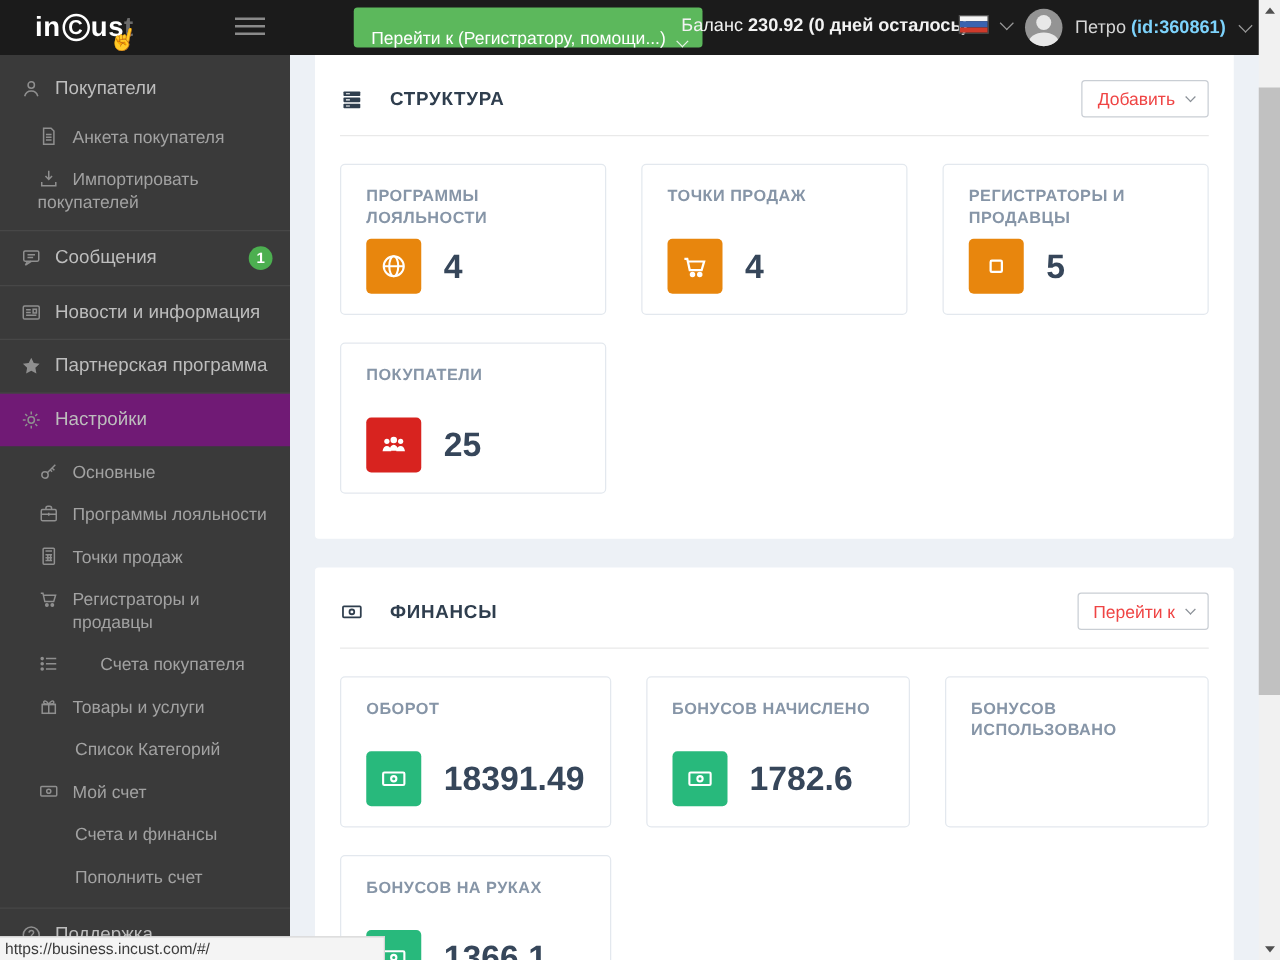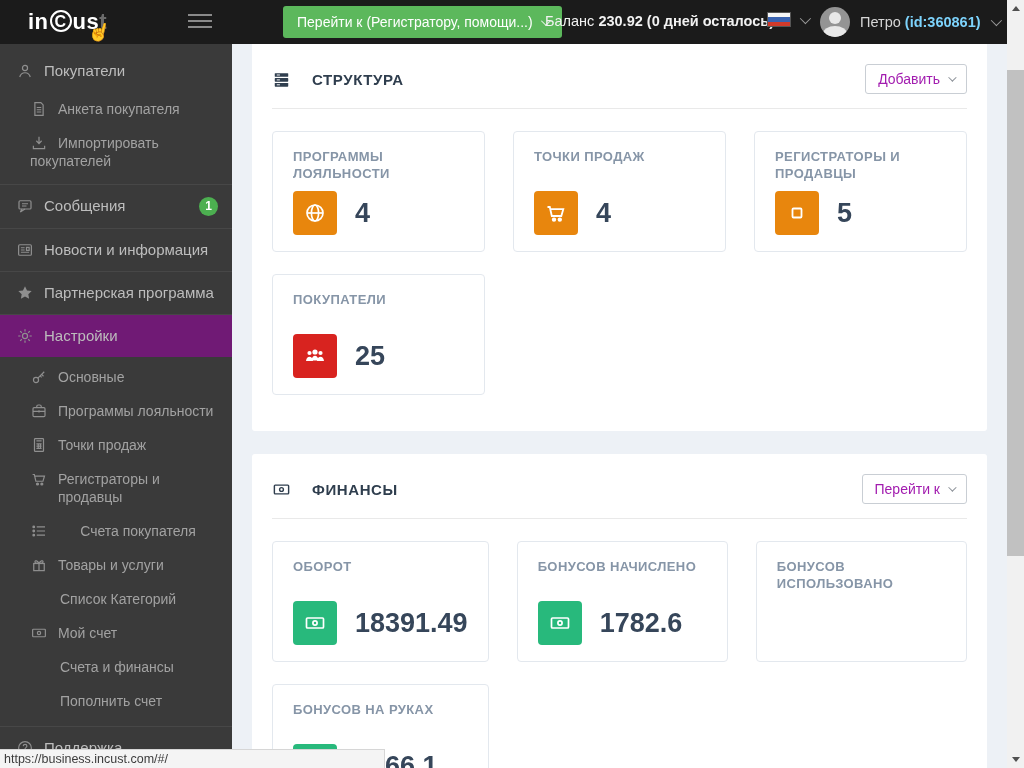--- a/index.html
+++ b/index.html
@@ -5,21 +5,21 @@
   * { margin:0; padding:0; box-sizing:border-box; }
   html,body { width:1024px; height:768px; overflow:hidden; font-family:"Liberation Sans", sans-serif; background:#edf1f6; }
 
   
   .topbar { position:absolute; left:0; top:0; width:1024px; height:44px; background:#1b1b1b; z-index:5; }
   .logo { position:absolute; left:28px; top:9px; color:#fff; font-size:22px; font-weight:bold; letter-spacing:0.5px; }
   .logo .c-ring { display:inline-block; border:2px solid #fff; border-radius:50%; width:22px; height:22px; line-height:19px; text-align:center; font-size:16px; vertical-align:2px; margin:0 1px; }
   .logo .cursor-hand { position:absolute; right:-4px; bottom:-8px; font-size:18px; color:#fff; transform:rotate(14deg); font-weight:normal; }
   .hamburger { position:absolute; left:188px; top:14px; width:24px; height:16px; cursor:pointer; }
   .hamburger span { display:block; height:2px; background:#8a8a8a; margin-bottom:4px; }
-  .goto-btn { position:absolute; left:283px; top:6px; height:32px; background:#5cb85c; border:none; border-radius:3px; color:#fff; font-size:14px; font-family:inherit; padding:0 14px; cursor:pointer; display:flex; align-items:center; gap:8px; }
+  .goto-btn { position:absolute; left:283px; top:6px; height:32px; background:#5cb85c; border:none; border-radius:3px; color:#fff; font-size:14px; font-family:inherit; padding:0 14px; cursor:pointer; display:flex; align-items:flex-end; gap:8px; }
   .balance { position:absolute; left:545px; top:13px; color:#f2f2f2; font-size:14.5px; }
   .balance b { font-weight:bold; }
   .flag-wrap { position:absolute; left:767px; top:12px; display:flex; align-items:center; gap:9px; cursor:pointer; }
   .flag { width:24px; height:15px; border:1px solid #555; display:flex; flex-direction:column; }
   .flag i { flex:1; }
   .flag .w { background:#f5f5f5; } .flag .b { background:#3a63b0; } .flag .r { background:#d03a2b; }
   .user-wrap { position:absolute; left:820px; top:7px; display:flex; align-items:center; gap:10px; cursor:pointer; }
   .avatar { width:30px; height:30px; border-radius:50%; background:#949494; overflow:hidden; position:relative; }
   .avatar::before { content:""; position:absolute; left:9px; top:5px; width:12px; height:12px; border-radius:50%; background:#e8e8e8; }
   .avatar::after { content:""; position:absolute; left:3px; top:19px; width:24px; height:16px; border-radius:50%; background:#e8e8e8; }
@@ -43,21 +43,21 @@
   .badge { background:#4caf50; color:#fff; font-size:12px; min-width:19px; height:19px; border-radius:50%; text-align:center; line-height:19px; font-weight:bold; margin-left:8px; }
 
   
   .main { position:absolute; left:232px; top:44px; right:17px; bottom:0; background:#edf1f6; overflow:hidden; }
   .card { background:#fff; margin:0 20px; border-radius:0 0 3px 3px; padding:14px 20px 36px 20px; }
   .card.second { margin-top:23px; border-radius:3px; height:400px; }
   .card-head { display:flex; align-items:center; height:42px; }
   .card-title { font-size:15px; font-weight:bold; color:#2f3e4e; letter-spacing:0.6px; margin-left:21px; }
   .head-icon { width:19px; height:19px; color:#2f3e4e; }
   .head-icon svg { width:19px; height:19px; display:block; }
-  .card-action { margin-left:auto; background:#fff; border:1px solid #c9ced4; border-radius:3px; color:#a21caf; font-size:14px; font-family:inherit; padding:6px 12px; cursor:pointer; display:flex; align-items:center; gap:8px; }
+  .card-action { margin-left:auto; background:#fff; border:1px solid #c9ced4; border-radius:3px; color:#ef4444; font-size:14px; font-family:inherit; padding:6px 12px; cursor:pointer; display:flex; align-items:center; gap:8px; }
   .card-action .chev { border-color:#8a9097; width:6px; height:6px; }
   .card-divider { height:1px; background:#e9e9e9; margin:8px 0 22px 0; }
   .tiles { display:grid; grid-template-columns:repeat(3, 1fr); gap:22px 28px; }
   .tile { border:1px solid #e3e8ee; border-radius:4px; background:#fff; height:121px; padding:16px 20px 16px 20px; display:flex; flex-direction:column; justify-content:space-between; }
   .tile-label { font-size:13px; font-weight:bold; color:#8695a7; letter-spacing:0.4px; line-height:17px; }
   .tile-row { display:flex; align-items:center; }
   .tile-icon { width:44px; height:44px; border-radius:4px; display:flex; align-items:center; justify-content:center; }
   .tile-icon svg { width:24px; height:24px; }
   .tile-icon.orange { background:#e8860d; }
   .tile-icon.red { background:#d8231f; }
@@ -66,21 +66,21 @@
 
   
   .scrollbar { position:absolute; right:0; top:0; width:17px; height:768px; background:#f1f1f1; z-index:10; }
   .sb-arrow { position:absolute; left:0; width:17px; height:17px; display:flex; align-items:center; justify-content:center; }
   .sb-arrow.up { top:0; } .sb-arrow.down { bottom:0; }
   .tri-up { width:0; height:0; border-left:4px solid transparent; border-right:4px solid transparent; border-bottom:5px solid #505050; }
   .tri-down { width:0; height:0; border-left:4px solid transparent; border-right:4px solid transparent; border-top:5px solid #505050; }
   .sb-thumb { position:absolute; left:0; top:70px; width:17px; height:486px; background:#c1c1c1; }
 
   
-  .statusbar { position:absolute; left:0; bottom:0; width:385px; height:19px; background:#f4f4f4; border-top:1px solid #d6d6d6; border-right:1px solid #d6d6d6; font-size:12.5px; color:#3c3c3c; line-height:18px; padding-left:4px; z-index:20; }
+  .statusbar { position:absolute; left:0; bottom:0; width:308px; height:19px; background:#f4f4f4; border-top:1px solid #d6d6d6; border-right:1px solid #d6d6d6; font-size:12.5px; color:#3c3c3c; line-height:18px; padding-left:4px; z-index:20; }
 </style>
 </head>
 <body>
 
 <div class="topbar">
   <div class="logo">
     <span>in<span class="c-ring">C</span>us<span style="opacity:.35">t</span></span>
     <span class="cursor-hand">☝</span>
   </div>
   <div class="hamburger">

